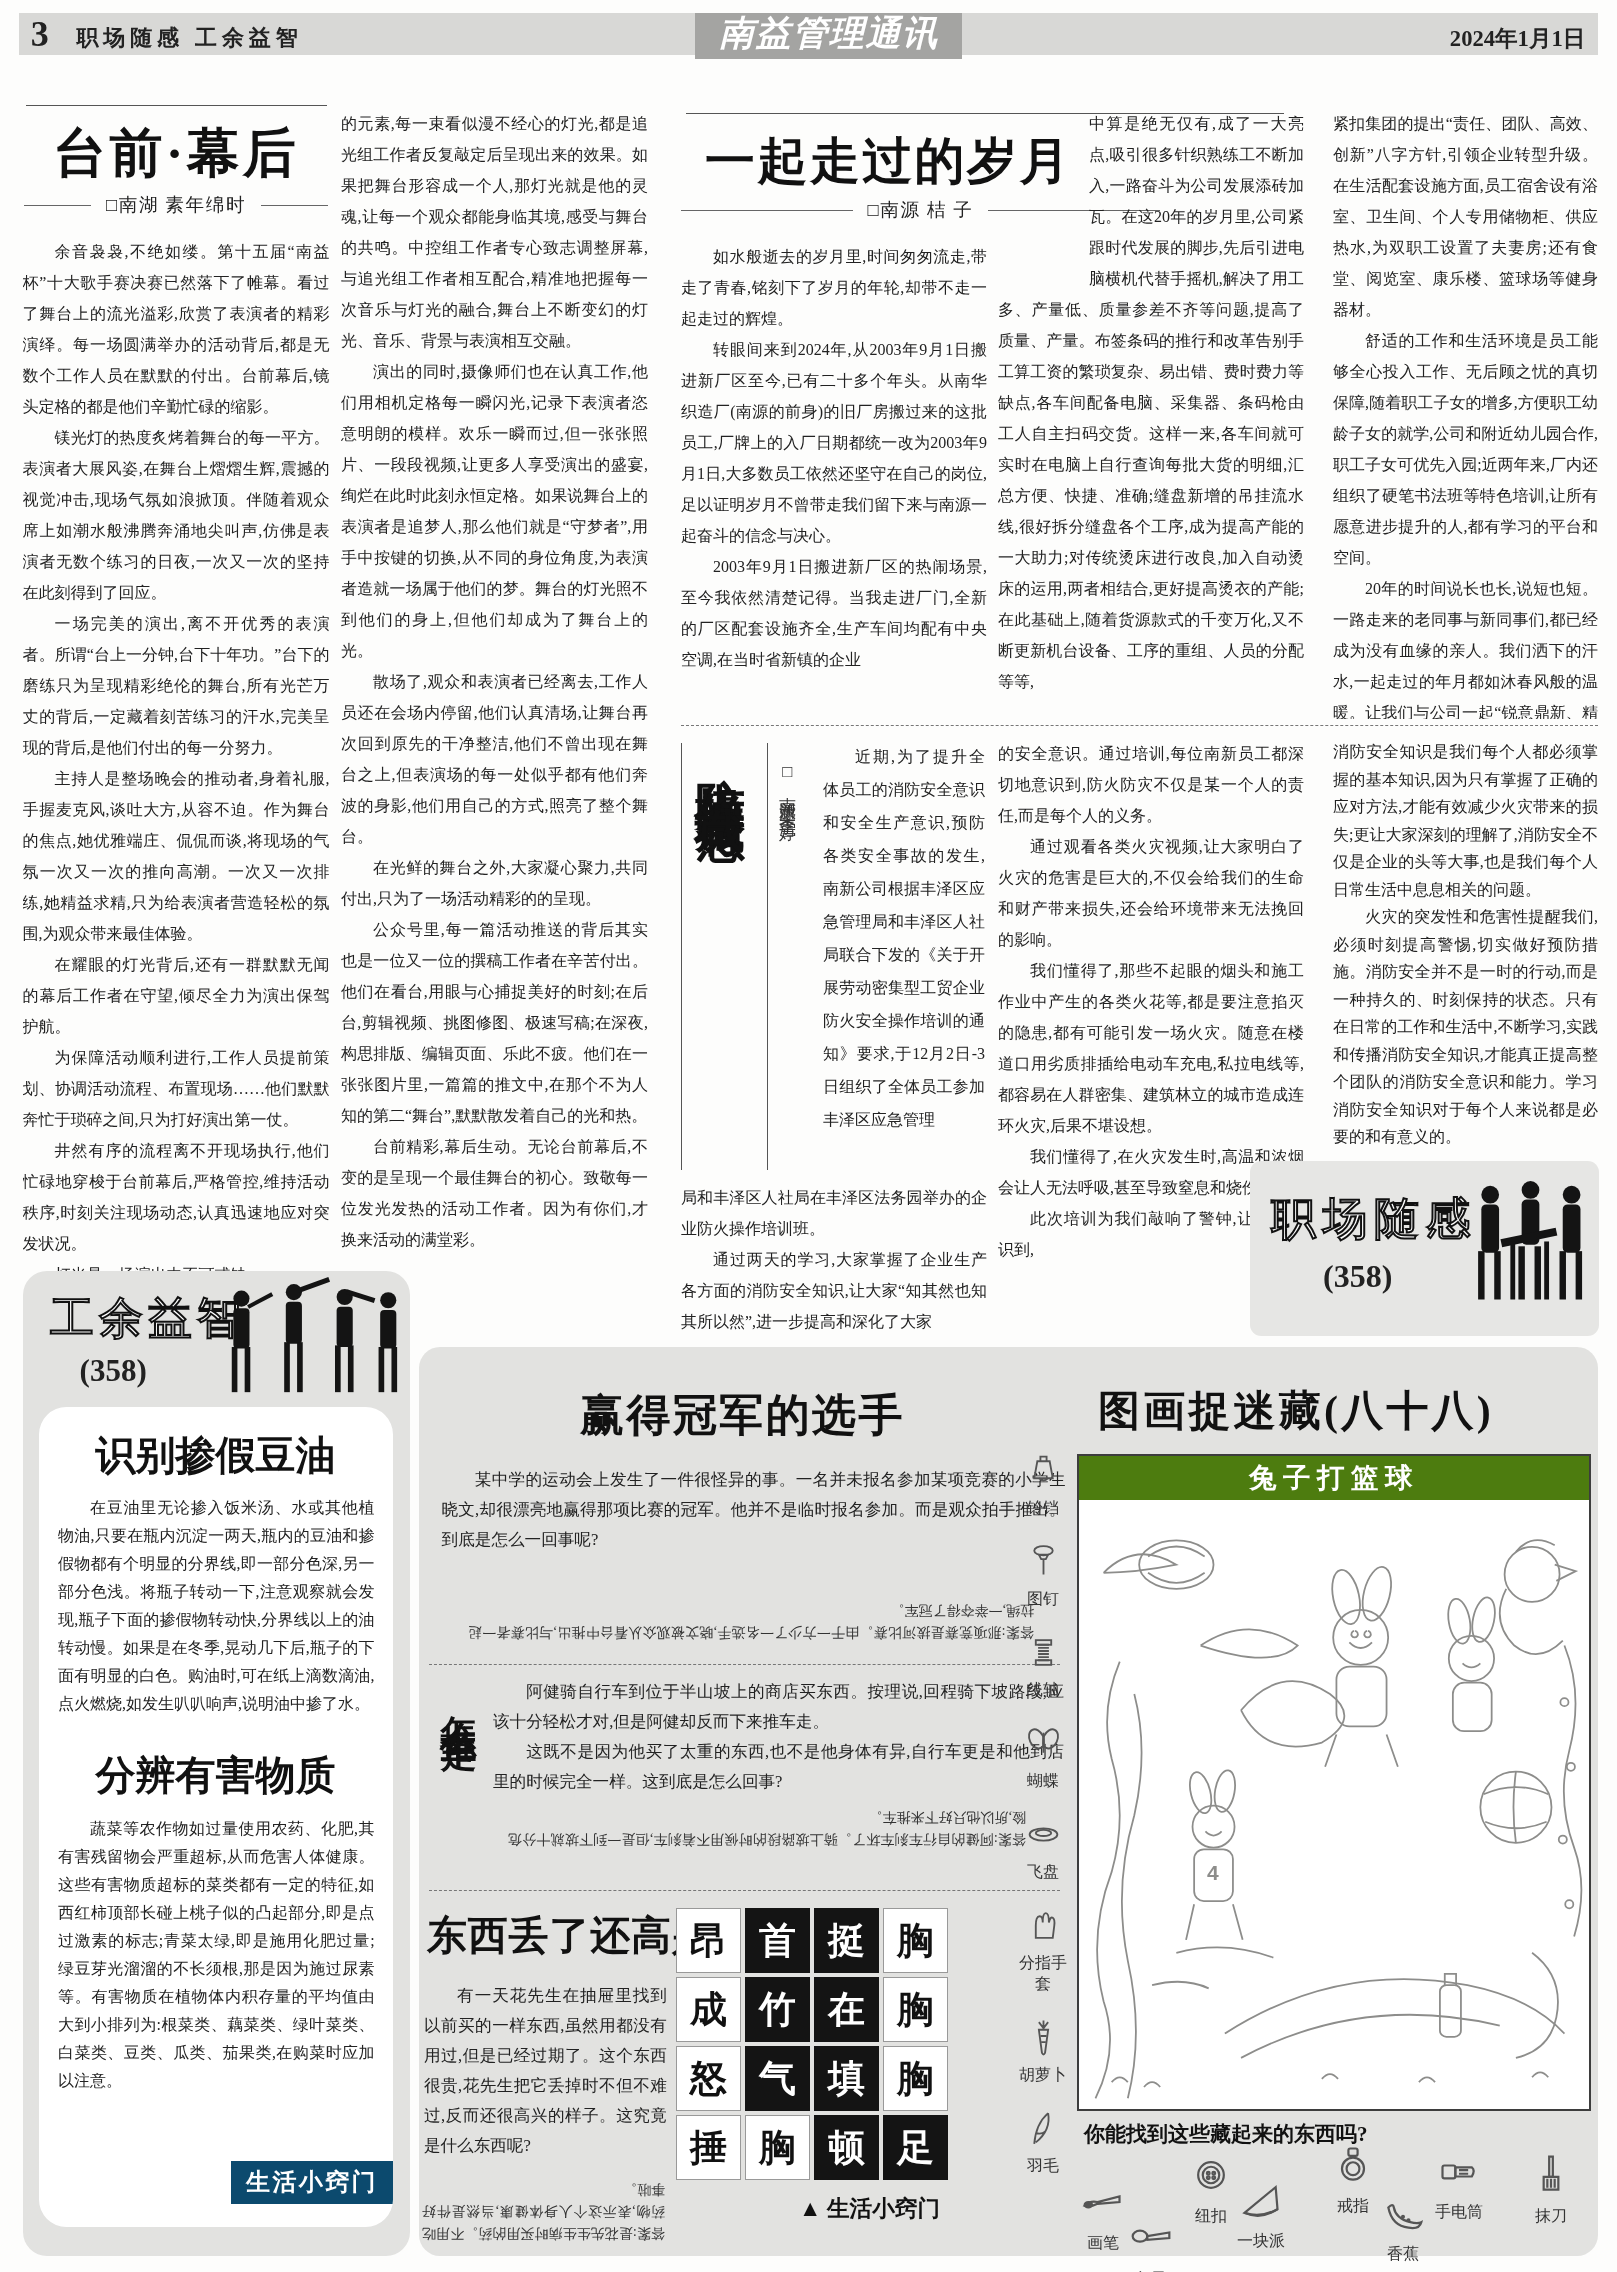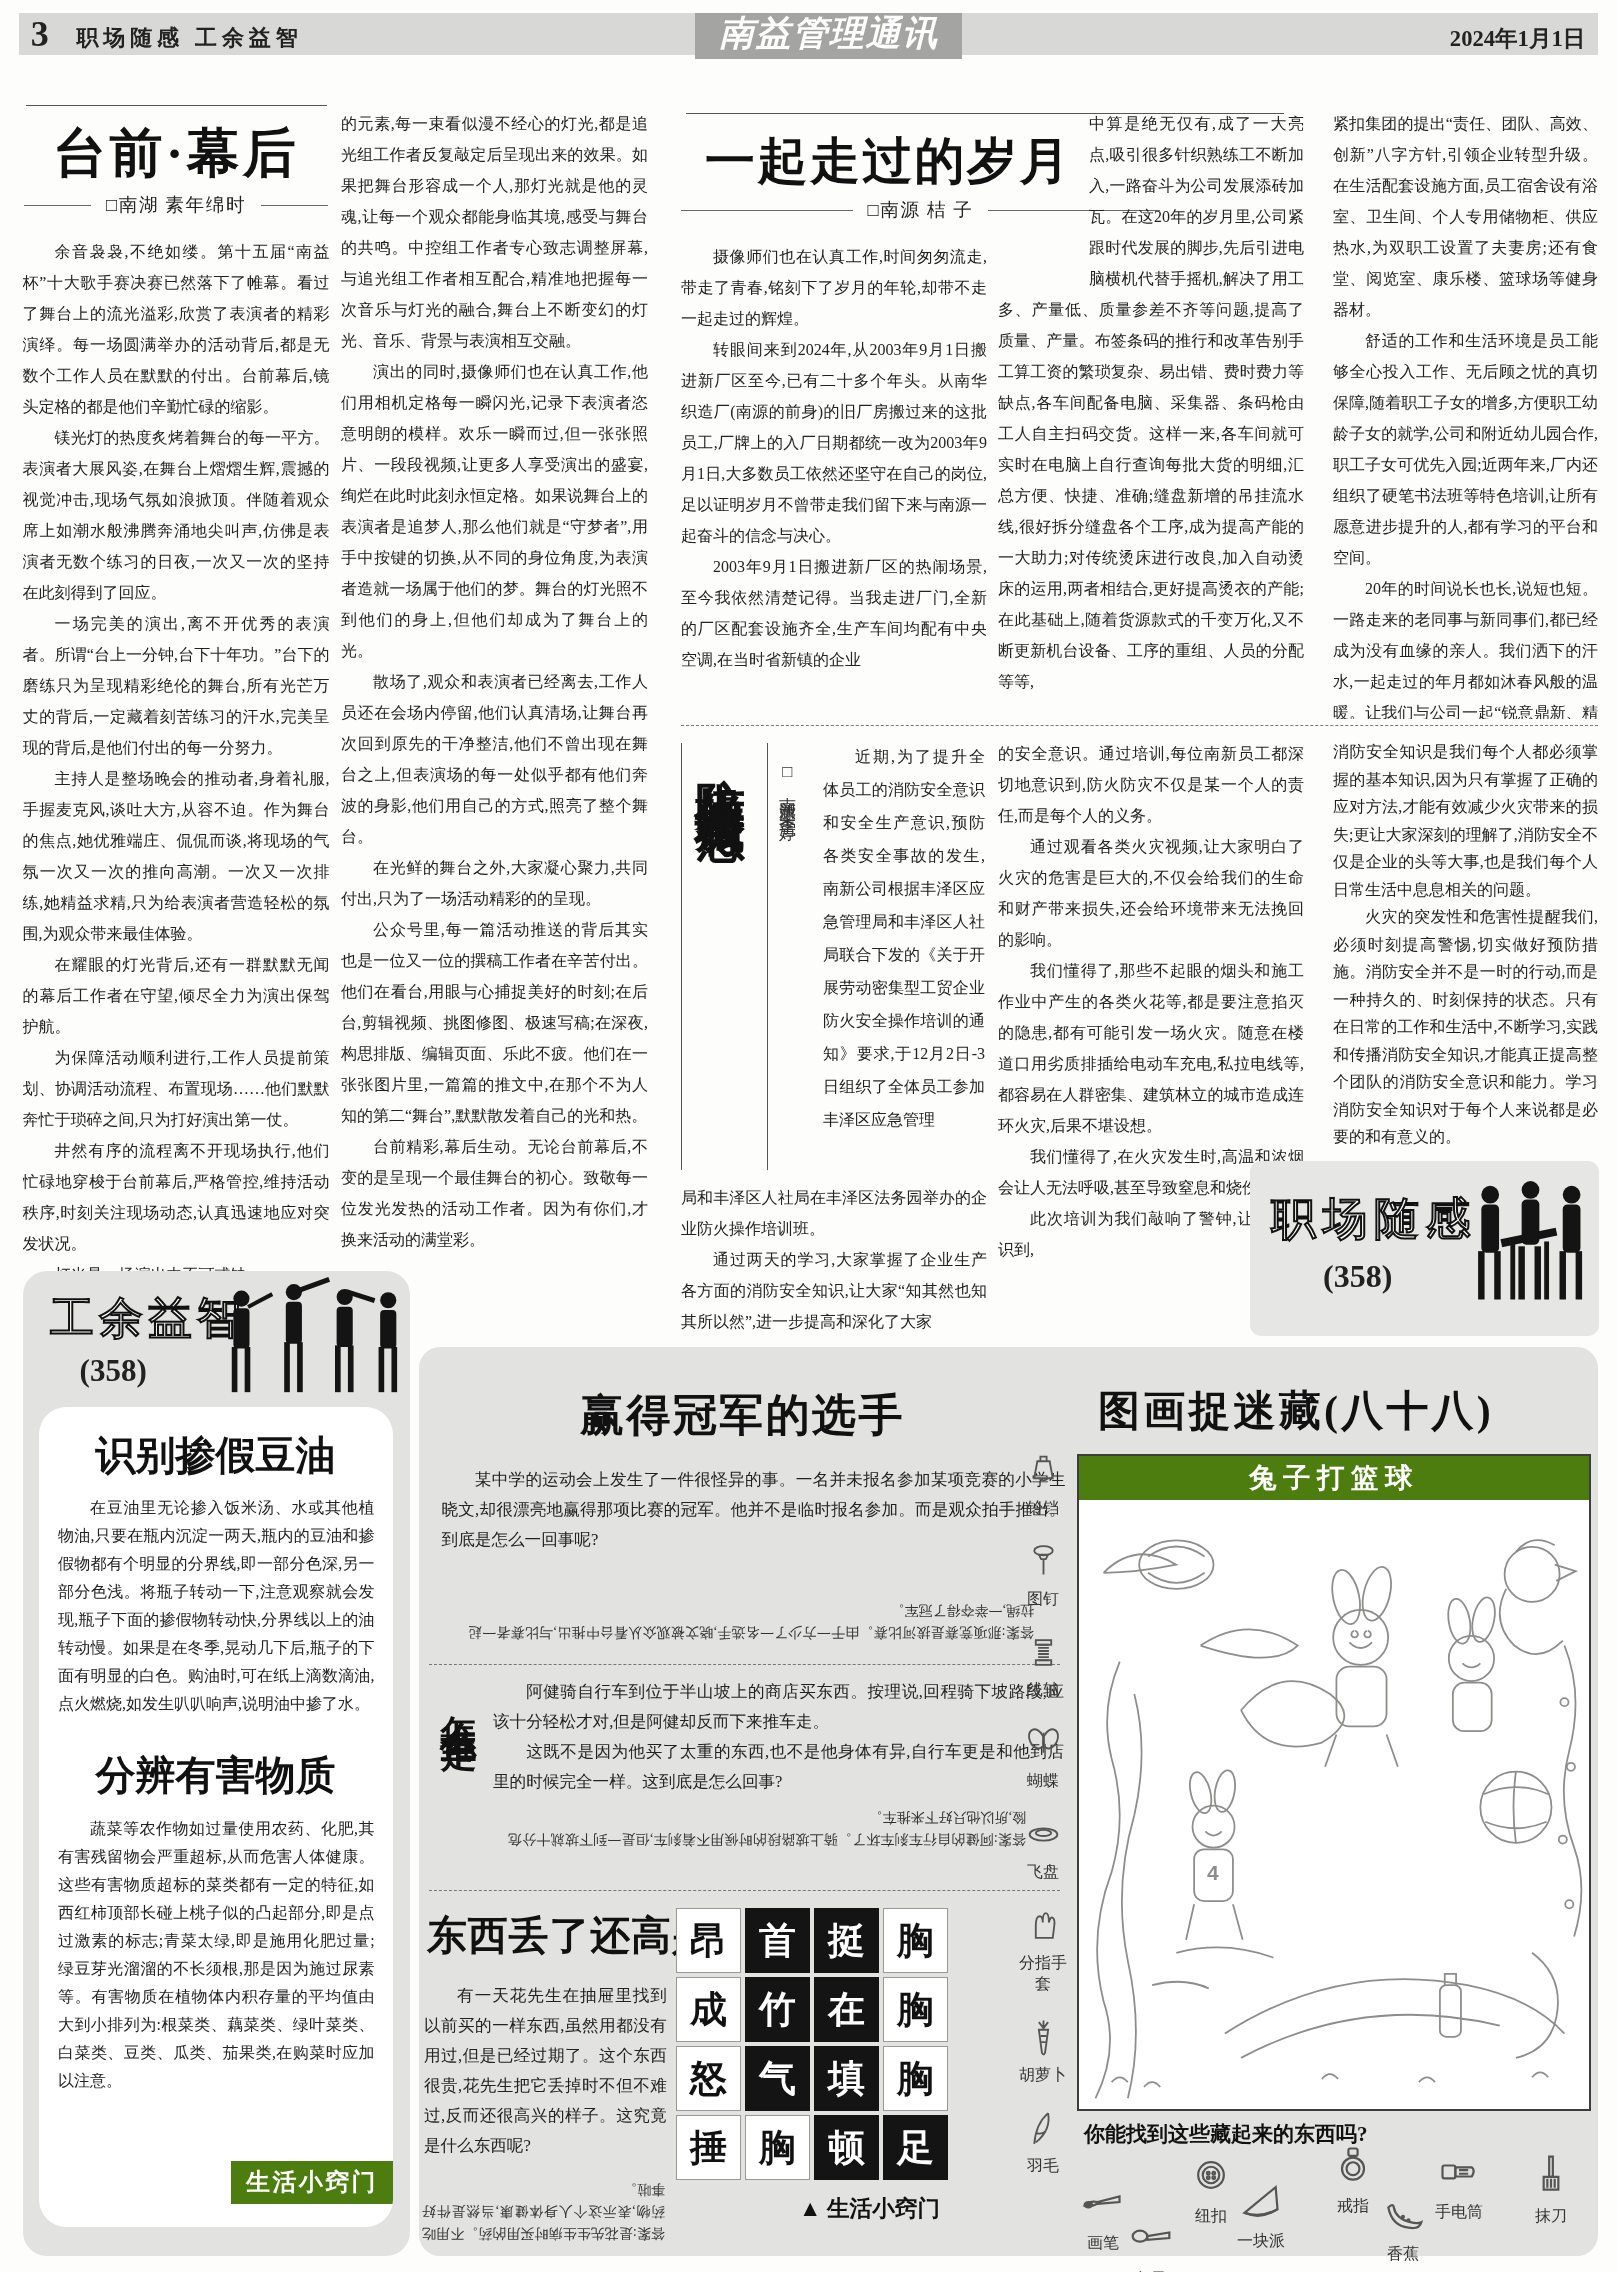--- a/index.html
+++ b/index.html
@@ -34,21 +34,21 @@
   
   .badge{position:absolute;background:#e6e6e4;border-radius:11.3px;}
   .outl{font-weight:normal;color:#fff;-webkit-text-stroke:2px #111;text-shadow:0 0 0.8px #111;}
   
   .panelL{position:absolute;left:22.6px;top:1271px;width:387px;height:985px;background:#e2e2e0;border-radius:24px;}
   .panelM{position:absolute;left:419px;top:1347px;width:1179px;height:909px;background:#e2e2e0;border-radius:21px;}
   .card{position:absolute;left:16px;top:136px;width:354px;height:820px;background:#fff;border-radius:27.5px;overflow:hidden;}
   .card h2{margin:21px 0 6.5px;text-align:center;font-size:40px;font-weight:bold;color:#111;}
   .card .body{padding:4.9px 18px 0 19.4px;font-size:16px;line-height:28px;text-align:justify;}
   .card .body p{margin:0;text-indent:2em;}
-  .tag{position:absolute;right:0px;bottom:22.6px;background:#4d7c0f;color:#fff;font-weight:bold;
+  .tag{position:absolute;right:0px;bottom:22.6px;background:#0c4a6e;color:#fff;font-weight:bold;
        font-size:24px;padding:4.9px 14.6px 6.5px;letter-spacing:2.4px;font-family:"Liberation Sans",sans-serif;}
   .mid-title{position:absolute;font-weight:bold;color:#111;font-family:"Liberation Serif",serif;}
   .mid-body{position:absolute;font-size:16.6px;line-height:30px;text-align:justify;}
   .mid-body p{margin:0;text-indent:2em;}
   .flip{transform:rotate(180deg);font-size:14px;line-height:22px;color:#333;text-align:justify;}
   .gridwrap{position:absolute;display:grid;grid-template-columns:repeat(4,65px);grid-template-rows:repeat(4,65px);gap:4px;}
   .gcell{display:flex;align-items:center;justify-content:center;font-size:37px;font-weight:bold;
          background:#fff;border:0.8px solid #999;color:#111;}
   .gcell.dark{background:#141414;color:#fff;border-color:#141414;}
   .prev-ans{position:absolute;font-size:22.6px;font-weight:bold;color:#111;}
@@ -103,21 +103,21 @@
     </div>
 
   <div class="rule" style="left:686px;top:113px;width:598px;"></div>
   <div class="a-title" style="left:705px;top:128px;width:380px;font-size:50px;letter-spacing:2.4px;">一起走过的岁月</div>
   <div class="byline" style="left:681px;top:197px;width:479px;">
     <span class="dash"></span>
     <span class="who">□南源   桔  子</span>
     <span class="dash"></span>
   </div>
   <div class="col" style="left:681px;top:241px;width:306px;height:479px;">
-      <p>摄像师们也在认真工作,时间匆匆流走,带走了青春,铭刻下了岁月的年轮,却带不走一起走过的辉煌。</p>
+      <p>如水般逝去的岁月里,时间匆匆流走,带走了青春,铭刻下了岁月的年轮,却带不走一起走过的辉煌。</p>
       <p>转眼间来到2024年,从2003年9月1日搬进新厂区至今,已有二十多个年头。从南华织造厂(南源的前身)的旧厂房搬过来的这批员工,厂牌上的入厂日期都统一改为2003年9月1日,大多数员工依然还坚守在自己的岗位,足以证明岁月不曾带走我们留下来与南源一起奋斗的信念与决心。</p>
       <p>2003年9月1日搬进新厂区的热闹场景,至今我依然清楚记得。当我走进厂门,全新的厂区配套设施齐全,生产车间均配有中央空调,在当时省新镇的企业</p>
     </div>
   <div class="col" style="left:998px;top:108px;width:306px;height:611px;">
     <span class="spacerL"></span>
     <span>中算是绝无仅有,成了一大亮点,吸引很多针织熟练工不断加入,一路奋斗为公司发展添砖加瓦。在这20年的岁月里,公司紧跟时代发展的脚步,先后引进电脑横机代替手摇机,解决了用工多、产量低、质量参差不齐等问题,提高了质量、产量。布签条码的推行和改革告别手工算工资的繁琐复杂、易出错、费时费力等缺点,各车间配备电脑、采集器、条码枪由工人自主扫码交货。这样一来,各车间就可实时在电脑上自行查询每批大货的明细,汇总方便、快捷、准确;缝盘新增的吊挂流水线,很好拆分缝盘各个工序,成为提高产能的一大助力;对传统烫床进行改良,加入自动烫床的运用,两者相结合,更好提高烫衣的产能;在此基础上,随着货源款式的千变万化,又不断更新机台设备、工序的重组、人员的分配等等,</span>
   </div>
   <div class="col" style="left:1333px;top:108px;width:265px;height:611px;">
       <p class="noind">紧扣集团的提出“责任、团队、高效、创新”八字方针,引领企业转型升级。在生活配套设施方面,员工宿舍设有浴室、卫生间、个人专用储物柜、供应热水,为双职工设置了夫妻房;还有食堂、阅览室、康乐楼、篮球场等健身器材。</p>
       <p>舒适的工作和生活环境是员工能够全心投入工作、无后顾之忧的真切保障,随着职工子女的增多,方便职工幼龄子女的就学,公司和附近幼儿园合作,职工子女可优先入园;近两年来,厂内还组织了硬笔书法班等特色培训,让所有愿意进步提升的人,都有学习的平台和空间。</p>

